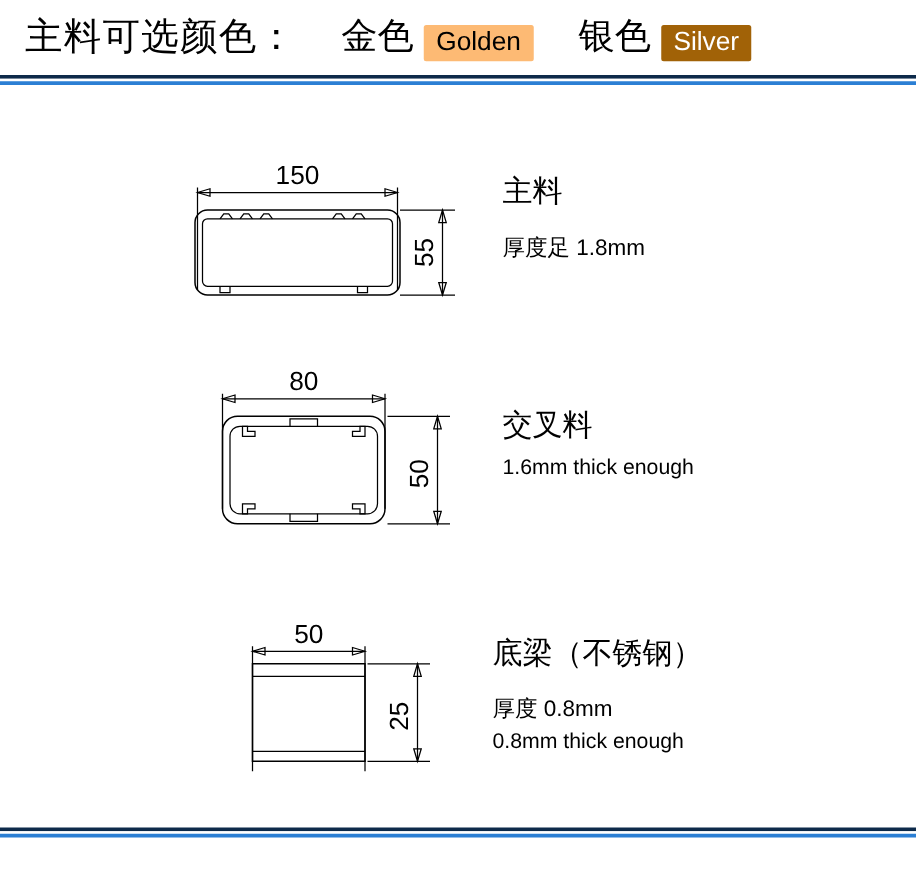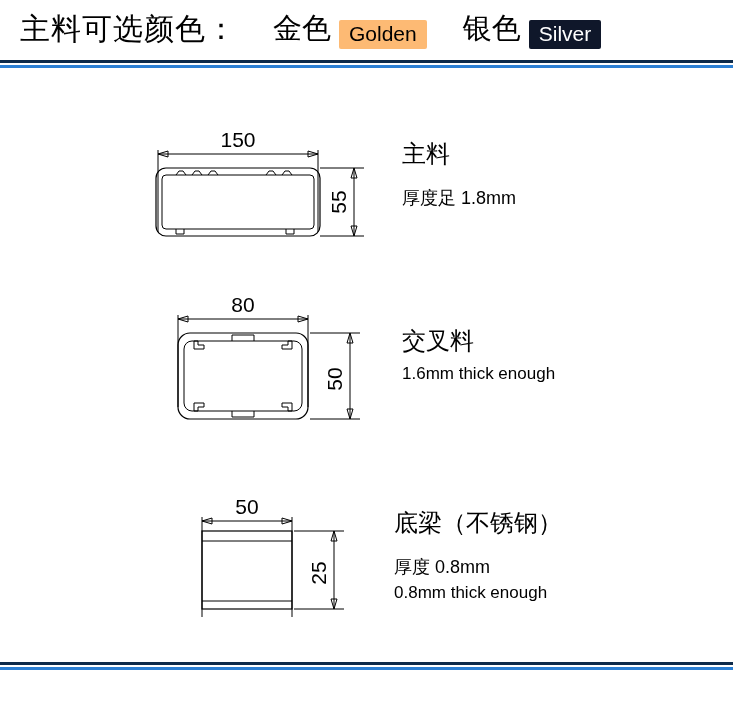--- a/index.html
+++ b/index.html
@@ -47,21 +47,21 @@
     font-size: 21px;
     padding: 3px 10px 5px 10px;
     line-height: 1;
     border-radius: 2px;
   }
   .swatch.golden {
     background: #fdba74;
     color: #000000;
   }
   .swatch.silver {
-    background: #0f172a;
+    background: #a16207;
     color: #ffffff;
   }
 
   
   .rule {
     position: absolute;
     left: 0;
     width: 733px;
   }
   .rule .dark {

